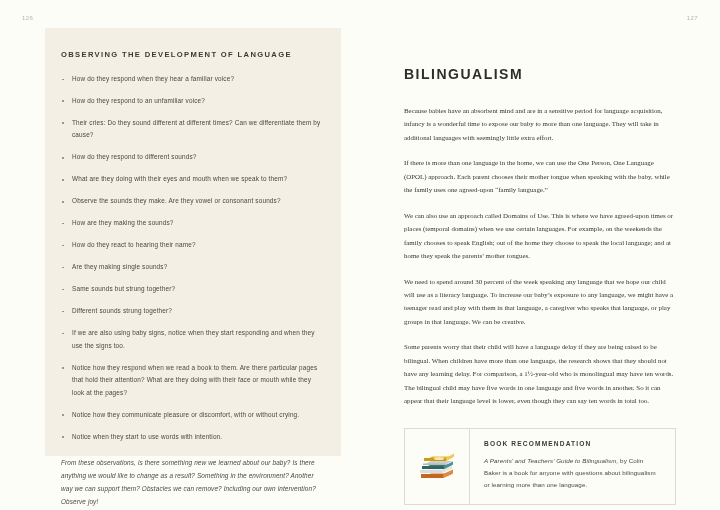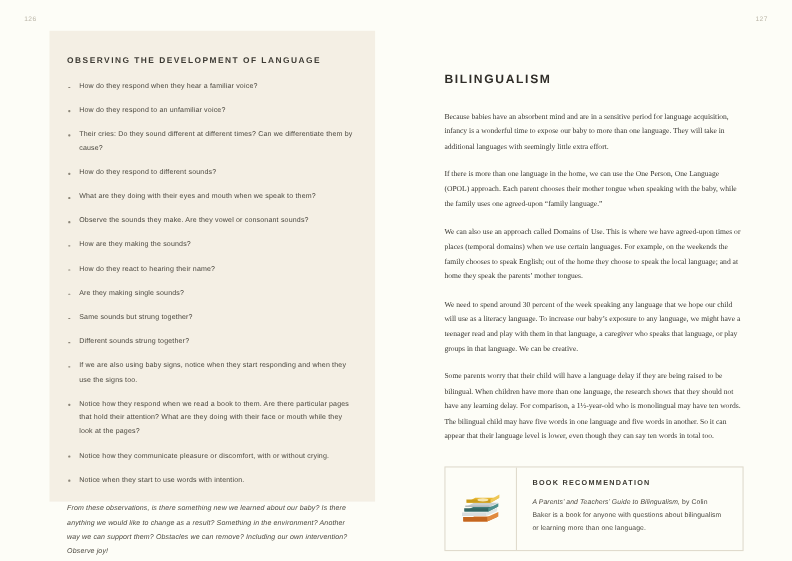--- a/index.html
+++ b/index.html
@@ -94,21 +94,21 @@
 
   
   .right-page {
     position: absolute;
     left: 404px;
     top: 28px;
     width: 272px;
   }
   .chapter-title {
     font-family: "Liberation Sans", sans-serif;
-    font-size: 11px;
+    font-size: 14px;
     font-weight: bold;
     letter-spacing: 1.5px;
     color: #2f2d28;
     margin: 38px 0 22px 0;
     text-transform: uppercase;
   }
   .body-p {
     font-family: "Liberation Serif", serif;
     font-size: 6.9px;
     line-height: 1.95;

